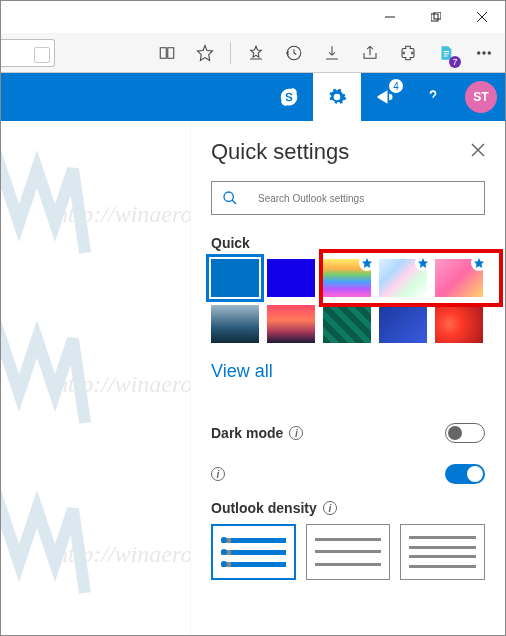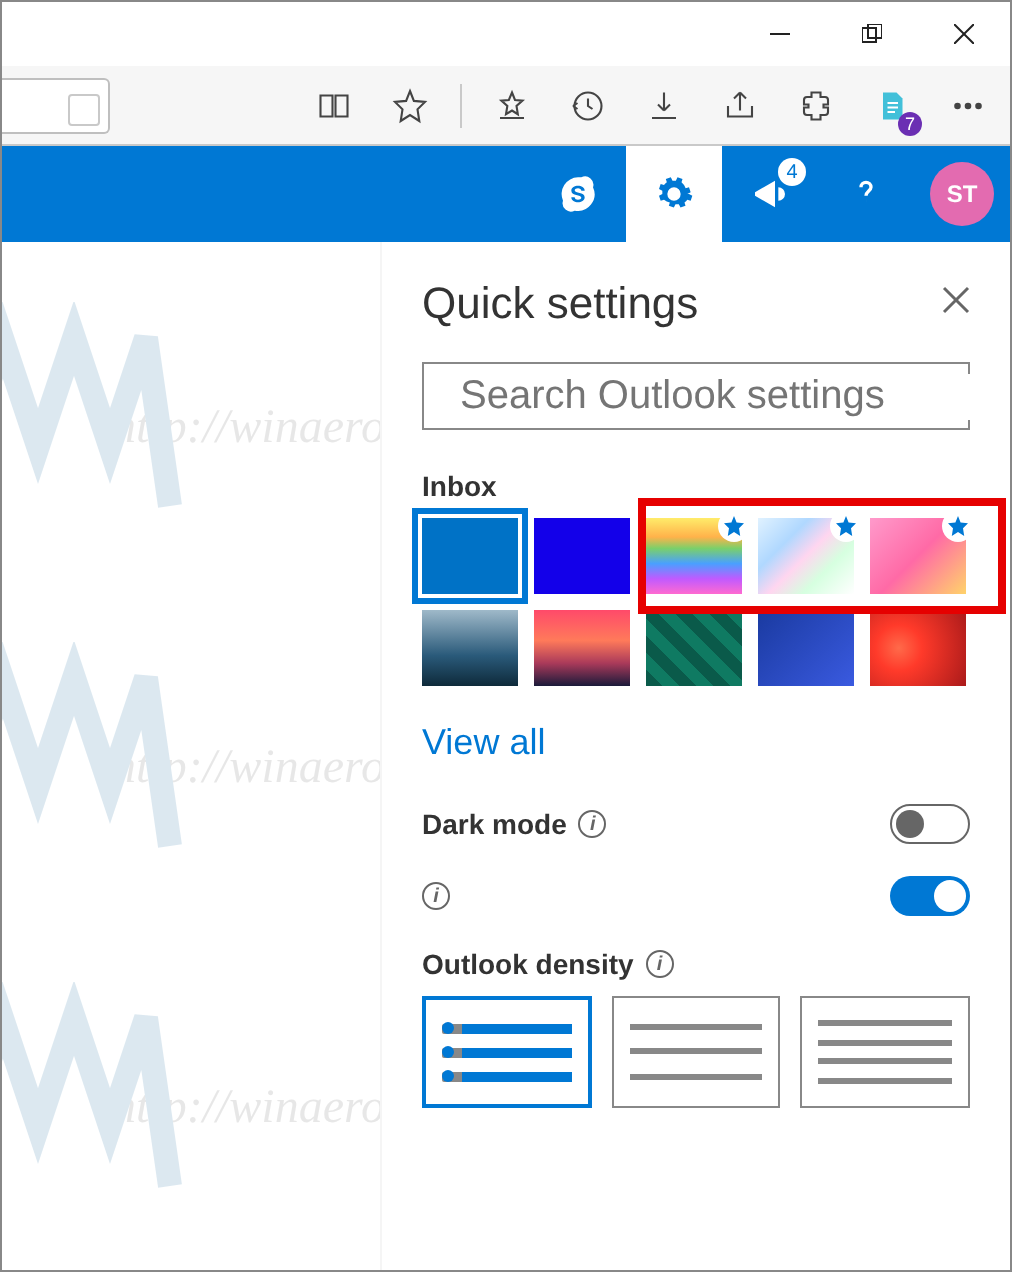--- a/index.html
+++ b/index.html
@@ -35,35 +35,35 @@
   .avatar { width:32px; height:32px; border-radius:50%; background:#e36bb0; color:#fff; font-size:12px; font-weight:600; display:flex; align-items:center; justify-content:center; margin-left:8px;}
 
   
   .panel-wrap{ position:absolute; top:120px; bottom:0; right:0; width:315px; background:#fff; z-index:3; padding:18px 20px 5px 20px; border-left:1px solid rgba(0,0,0,.04);}
   .panel-head{ display:flex; align-items:center; justify-content:space-between; margin-bottom:16px;}
   .panel-title{ font-size:22px; font-weight:300; color:#333;}
   .close-x svg{ width:14px; height:14px; stroke:#666; stroke-width:1.5; fill:none;}
 
   .search-box{ display:flex; align-items:center; border:1px solid #888; height:34px; padding:0 10px; margin-bottom:20px;}
   .search-box svg{ width:16px; height:16px; stroke:#0078d4; fill:none; stroke-width:2;}
-  .search-box input{ border:none; outline:none; flex:1; margin-left:8px; font-size:20px; color:#333;}
+  .search-box input{ border:none; outline:none; flex:1; margin-left:20px; font-size:10px; color:#333;}
 
   .section-label{ font-size:14px; font-weight:600; color:#333; margin-bottom:8px; display:flex; align-items:center; gap:6px;}
   .info-ic{ width:14px;height:14px;border:1px solid #666;border-radius:50%;display:inline-flex;align-items:center;justify-content:center;font-size:10px;color:#666;font-style:italic;}
 
   .theme-grid{ display:grid; grid-template-columns:repeat(5, 48px); gap:8px; margin-bottom:12px; position:relative;}
   .theme{ width:48px; height:38px; position:relative; background:#ccc;}
   .theme.selected{ outline:3px solid #0078d4; outline-offset:2px;}
   .prem-badge{position:absolute;top:-4px;right:-4px;width:16px;height:16px;border-radius:50%;background:#fff;display:flex;align-items:center;justify-content:center;}
   .prem-badge svg{width:12px;height:12px;fill:#0078d4;}
   .highlight-box{position:absolute; border:4px solid #e60000; pointer-events:none;}
 
   .link{ color:#0078d4; font-size:18px; margin:6px 0 20px; display:inline-block;}
 
-  .row{ display:flex; align-items:center; justify-content:space-between; margin-bottom:16px;}
+  .row{ display:flex; align-items:center; justify-content:space-between; margin-bottom:16px;margin-top:21px;}
   .toggle{ width:40px; height:20px; border-radius:10px; position:relative;}
   .toggle.off{ border:1px solid #666; background:#fff;}
   .toggle.off::after{content:"";position:absolute;left:2px;top:2px;width:14px;height:14px;border-radius:50%;background:#666;}
   .toggle.on{ background:#0078d4;}
   .toggle.on::after{content:"";position:absolute;right:2px;top:2px;width:16px;height:16px;border-radius:50%;background:#fff;}
 
   .density-grid{ display:grid; grid-template-columns:repeat(3, 1fr); gap:10px;}
   .density{ height:56px; border:1px solid #888; padding:8px; display:flex; flex-direction:column; justify-content:space-around;}
   .density.sel{ border:2px solid #0078d4;}
   .d-line{ height:5px; background:#888; border-radius:1px; display:flex; align-items:center; gap:4px;}
@@ -219,21 +219,21 @@
   </div>
 
   <div class="search-box">
     <svg viewBox="0 0 24 24">
         <circle cx="10" cy="10" r="7"></circle>
         <line x1="15" y1="15" x2="21" y2="21"></line>
       </svg>
     <input placeholder="Search Outlook settings" style="">
   </div>
 
-  <div class="section-label">Inbox</div>
+  <div class="section-label">Quick</div>
 
   <div style="position:relative">
     <div class="theme-grid">
       <div class="theme t-solid-1 selected"></div>
       <div class="theme t-solid-2"></div>
       <div class="theme t-rainbow">
           <span class="prem-badge">
             <svg viewBox="0 0 24 24">
               <path d="M12 2l2.6 6.6L22 9.3l-5 4.9 1.2 7.8L12 18l-6.2 4 1.2-7.8-5-4.9 7.4-.7z"></path>
             </svg>

